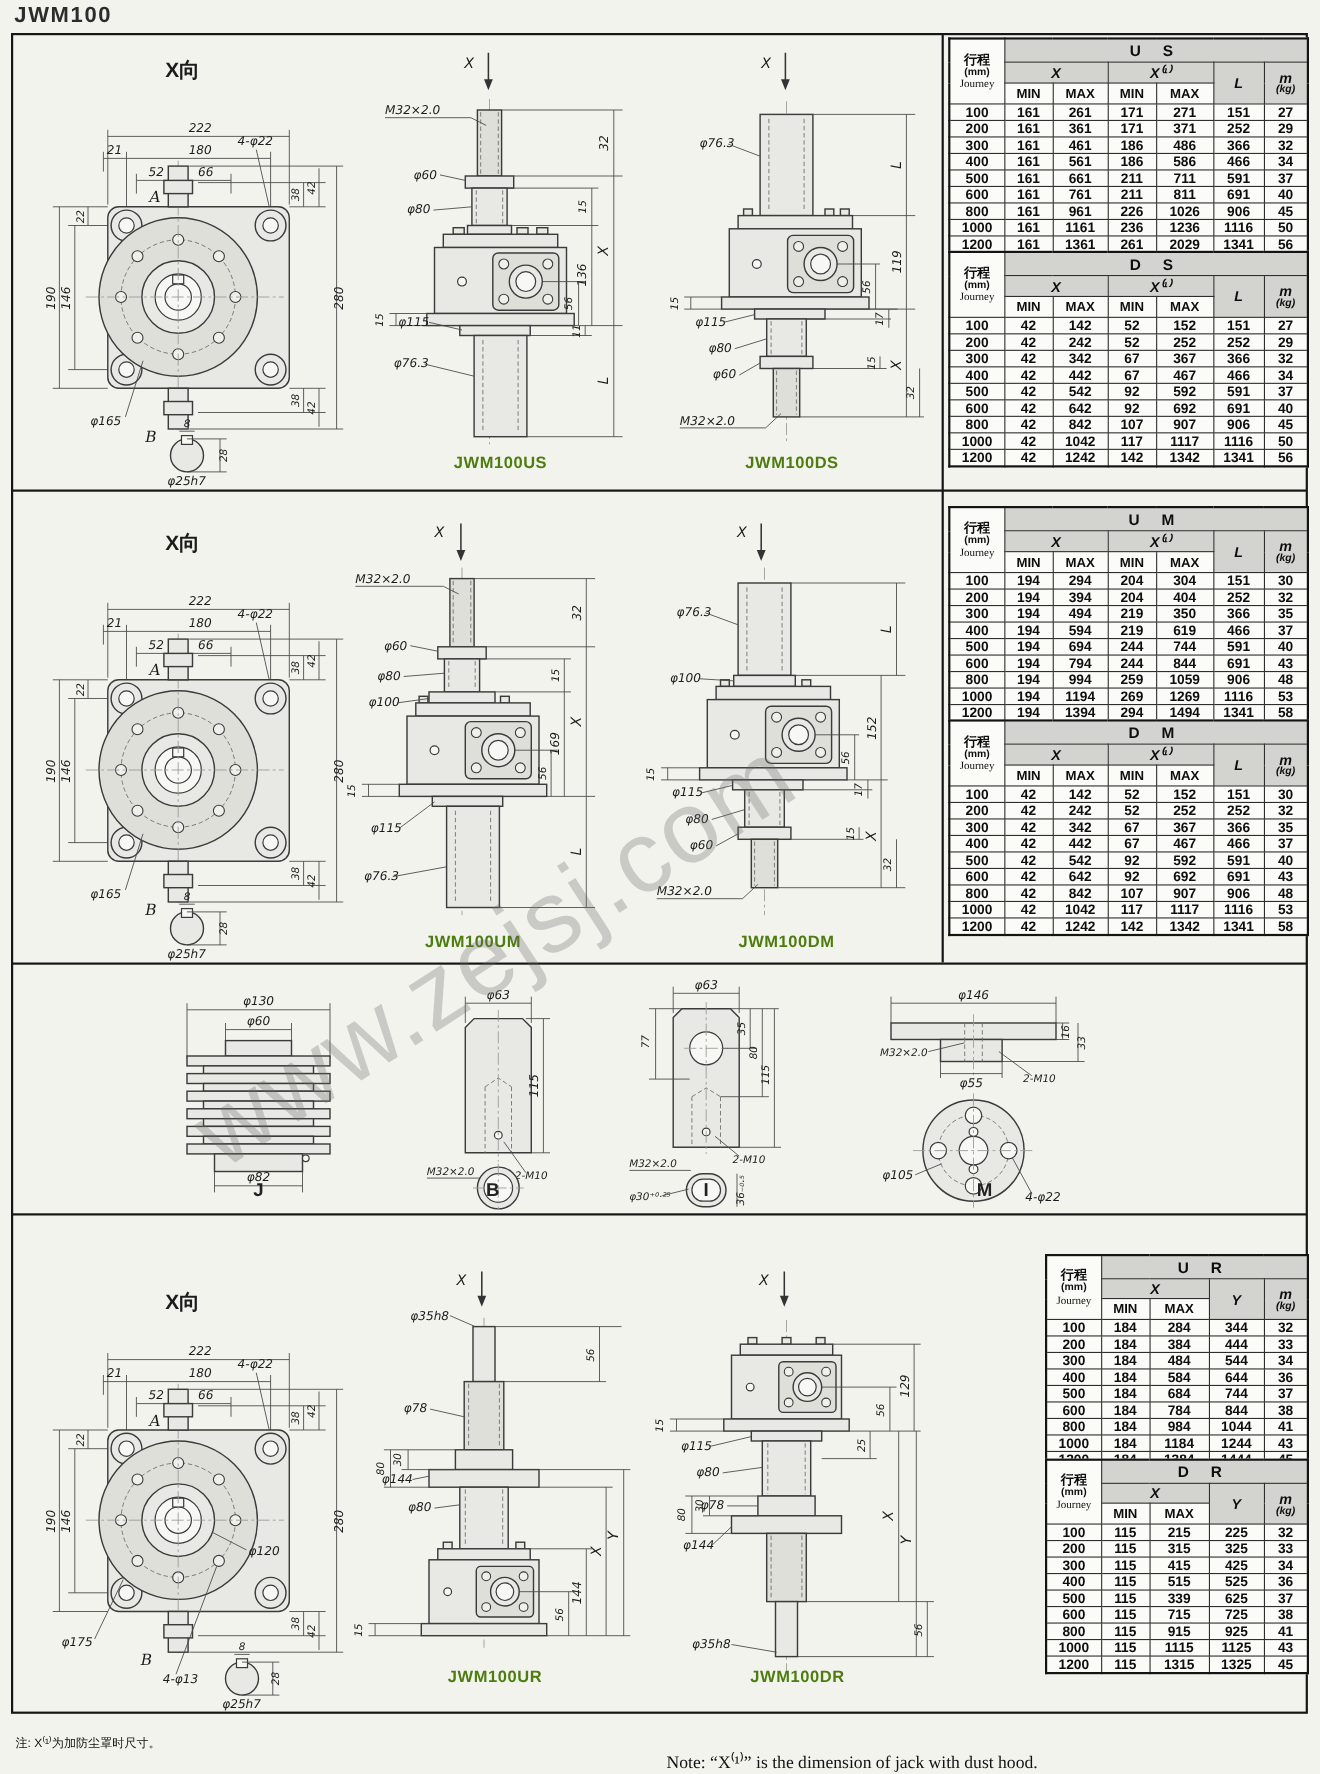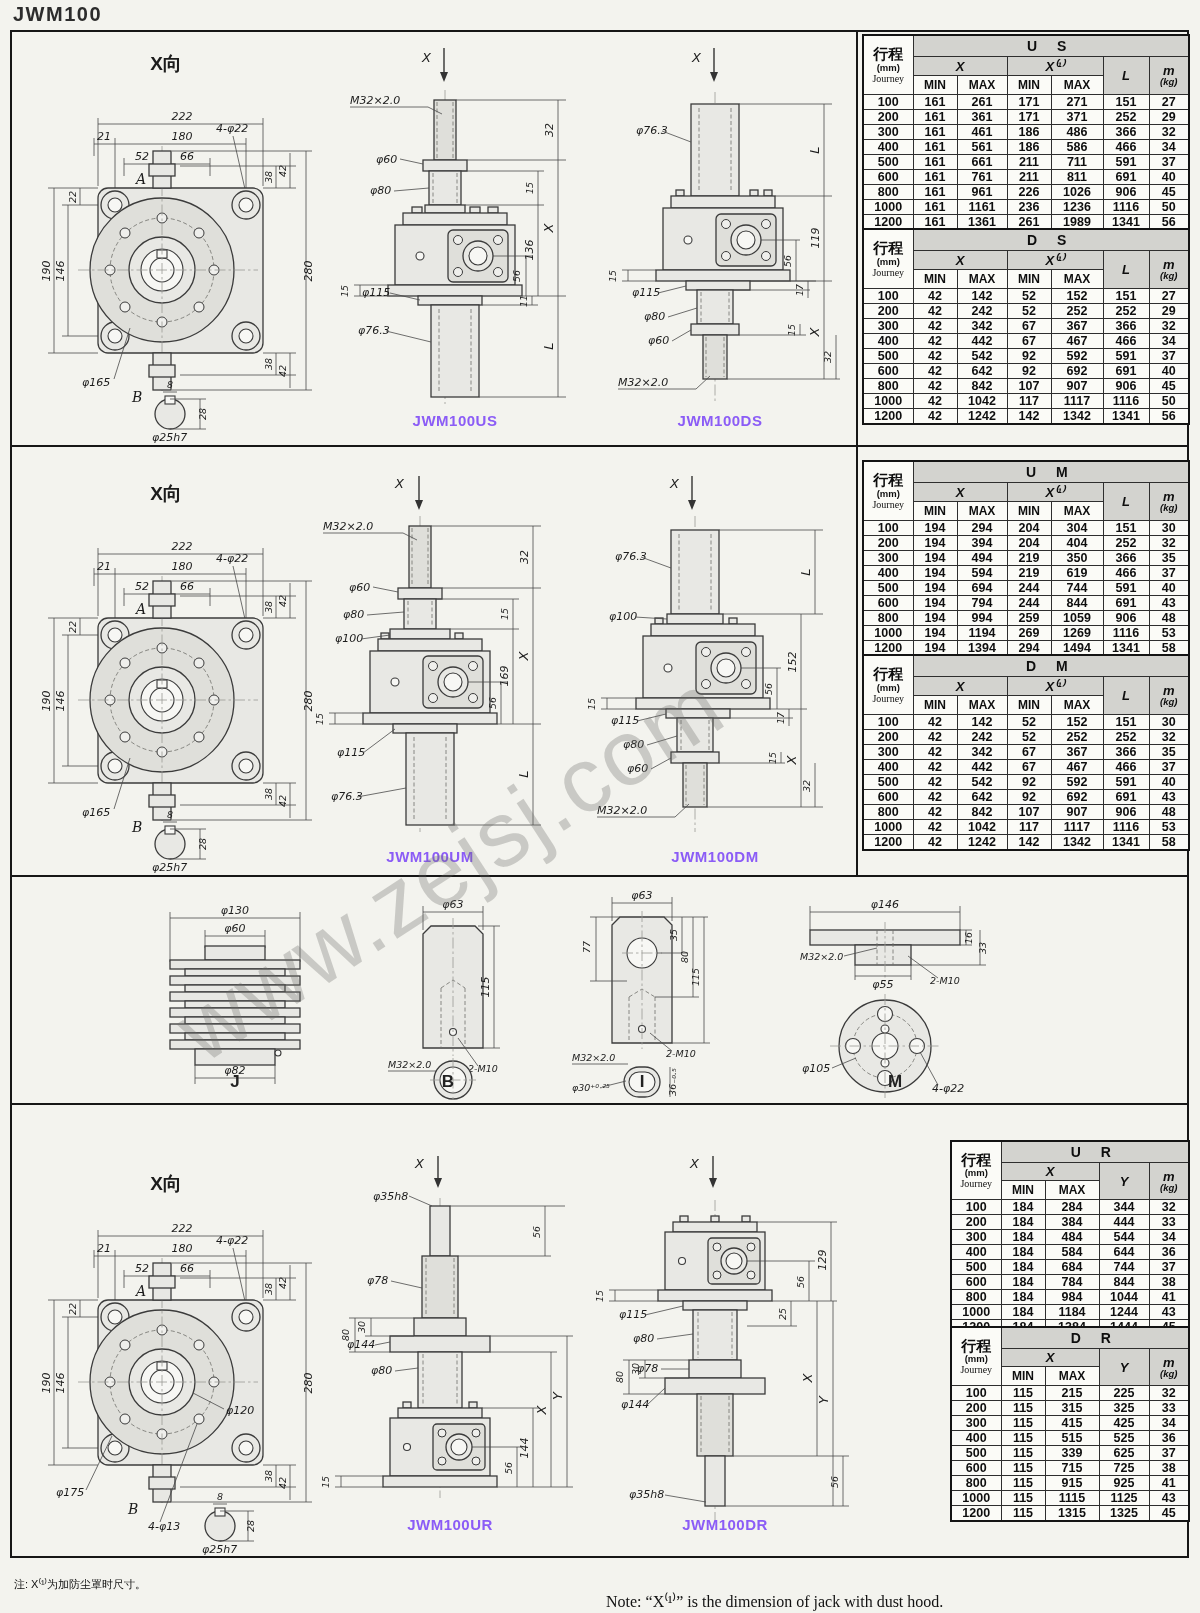--- a/index.html
+++ b/index.html
@@ -14,37 +14,37 @@
   .tbl th,.tbl td{border:1px solid #2e2e2e;text-align:center;vertical-align:middle;padding:0;color:#0e0e0e;overflow:hidden;}
   .tbl td{height:13px;font-size:12.5px;font-weight:600;}
   .tbl thead th{background:#d3d3cf;font-weight:700;}
   .tbl .jc{background:#fbfbf7;}
   .tbl .gt{font-size:14px;letter-spacing:8px;height:20px;}
   .tbl tr.hx th{font-style:italic;font-size:13px;height:17px;}
   .tbl tr.mm th{background:#fbfbf7;font-size:12px;height:18px;font-style:normal;}
   .lc{font-style:italic;font-size:14px;}
   .mi{display:block;font-style:italic;font-size:13px;font-weight:700;line-height:1;}
   .mk{display:block;font-size:9.5px;font-weight:700;line-height:1;}
-  .jcn{display:block;font-size:15px;line-height:1.1;font-weight:700;}
+  .jcn{display:block;font-size:12px;line-height:1.1;font-weight:700;}
   .jmm{display:block;font-size:9.5px;line-height:1.1;font-weight:700;}
   .jen{display:block;font-size:10px;line-height:1.1;font-weight:400;font-family:"Liberation Serif",serif;}
   
   svg .f1{fill:#e8e8e4;stroke:#3b3b3b;stroke-width:1.3;}
   svg .f2{fill:#dfdfda;stroke:#3b3b3b;stroke-width:1.3;}
   svg .hole{fill:#f7f7f4;stroke:#3b3b3b;stroke-width:1.1;}
   svg .bolt{fill:#efefec;stroke:#3b3b3b;stroke-width:1;}
   svg .th{stroke:#4a4a4a;stroke-width:.8;fill:none;}
   svg .cl{stroke:#9a9a96;stroke-width:.8;fill:none;stroke-dasharray:11 3 2.5 3;}
   svg .dsh{stroke:#6e6e6a;stroke-width:.8;fill:none;stroke-dasharray:4 2.5;}
   svg .dim{font:italic 11px "DejaVu Sans",sans-serif;fill:#1c1c1c;}
   svg .dimb{font:italic 13px "DejaVu Sans",sans-serif;fill:#1c1c1c;}
   svg .f10{font-size:9.5px;}
   svg .ttl{font:600 19px "Liberation Sans",sans-serif;fill:#1c1c1c;}
   svg .ab{font:italic 14px "DejaVu Serif",serif;fill:#1c1c1c;}
-  .jack-label{position:absolute;text-align:center;font:600 15px "Liberation Sans",sans-serif;color:#8b5cf6;letter-spacing:.5px;}
+  .jack-label{position:absolute;text-align:center;font:600 15px "Liberation Sans",sans-serif;color:#4d7c0f;letter-spacing:.5px;}
   .acc-label{position:absolute;text-align:center;font:600 17px "Liberation Sans",sans-serif;color:#222;}
   .watermark{position:absolute;left:110px;top:730px;width:940px;font:400 92px "Liberation Sans",sans-serif;color:rgba(105,105,102,.30);transform:rotate(-33deg);letter-spacing:2px;pointer-events:none;white-space:nowrap;}
   .note-cn{position:absolute;left:14px;top:1576px;font-size:11px;color:#111;}
   .note-en{position:absolute;left:606px;top:1574px;font-family:"Liberation Serif",serif;font-size:16px;color:#111;margin-top:16px;}
 </style>
 </head>
 <body>
 
 <div class="page">
 
@@ -993,21 +993,21 @@
           <td>236</td>
           <td>1236</td>
           <td>1116</td>
           <td>50</td>
         </tr>
         <tr>
           <td>1200</td>
           <td>161</td>
           <td>1361</td>
           <td>261</td>
-          <td>1989</td>
+          <td>2029</td>
           <td>1341</td>
           <td>56</td>
         </tr>
       </tbody>
   </table>
 
   <table class="tbl" style="left:862px;top:228px">
     <colgroup>
         <col style="width:50px">
         <col style="width:44px">

